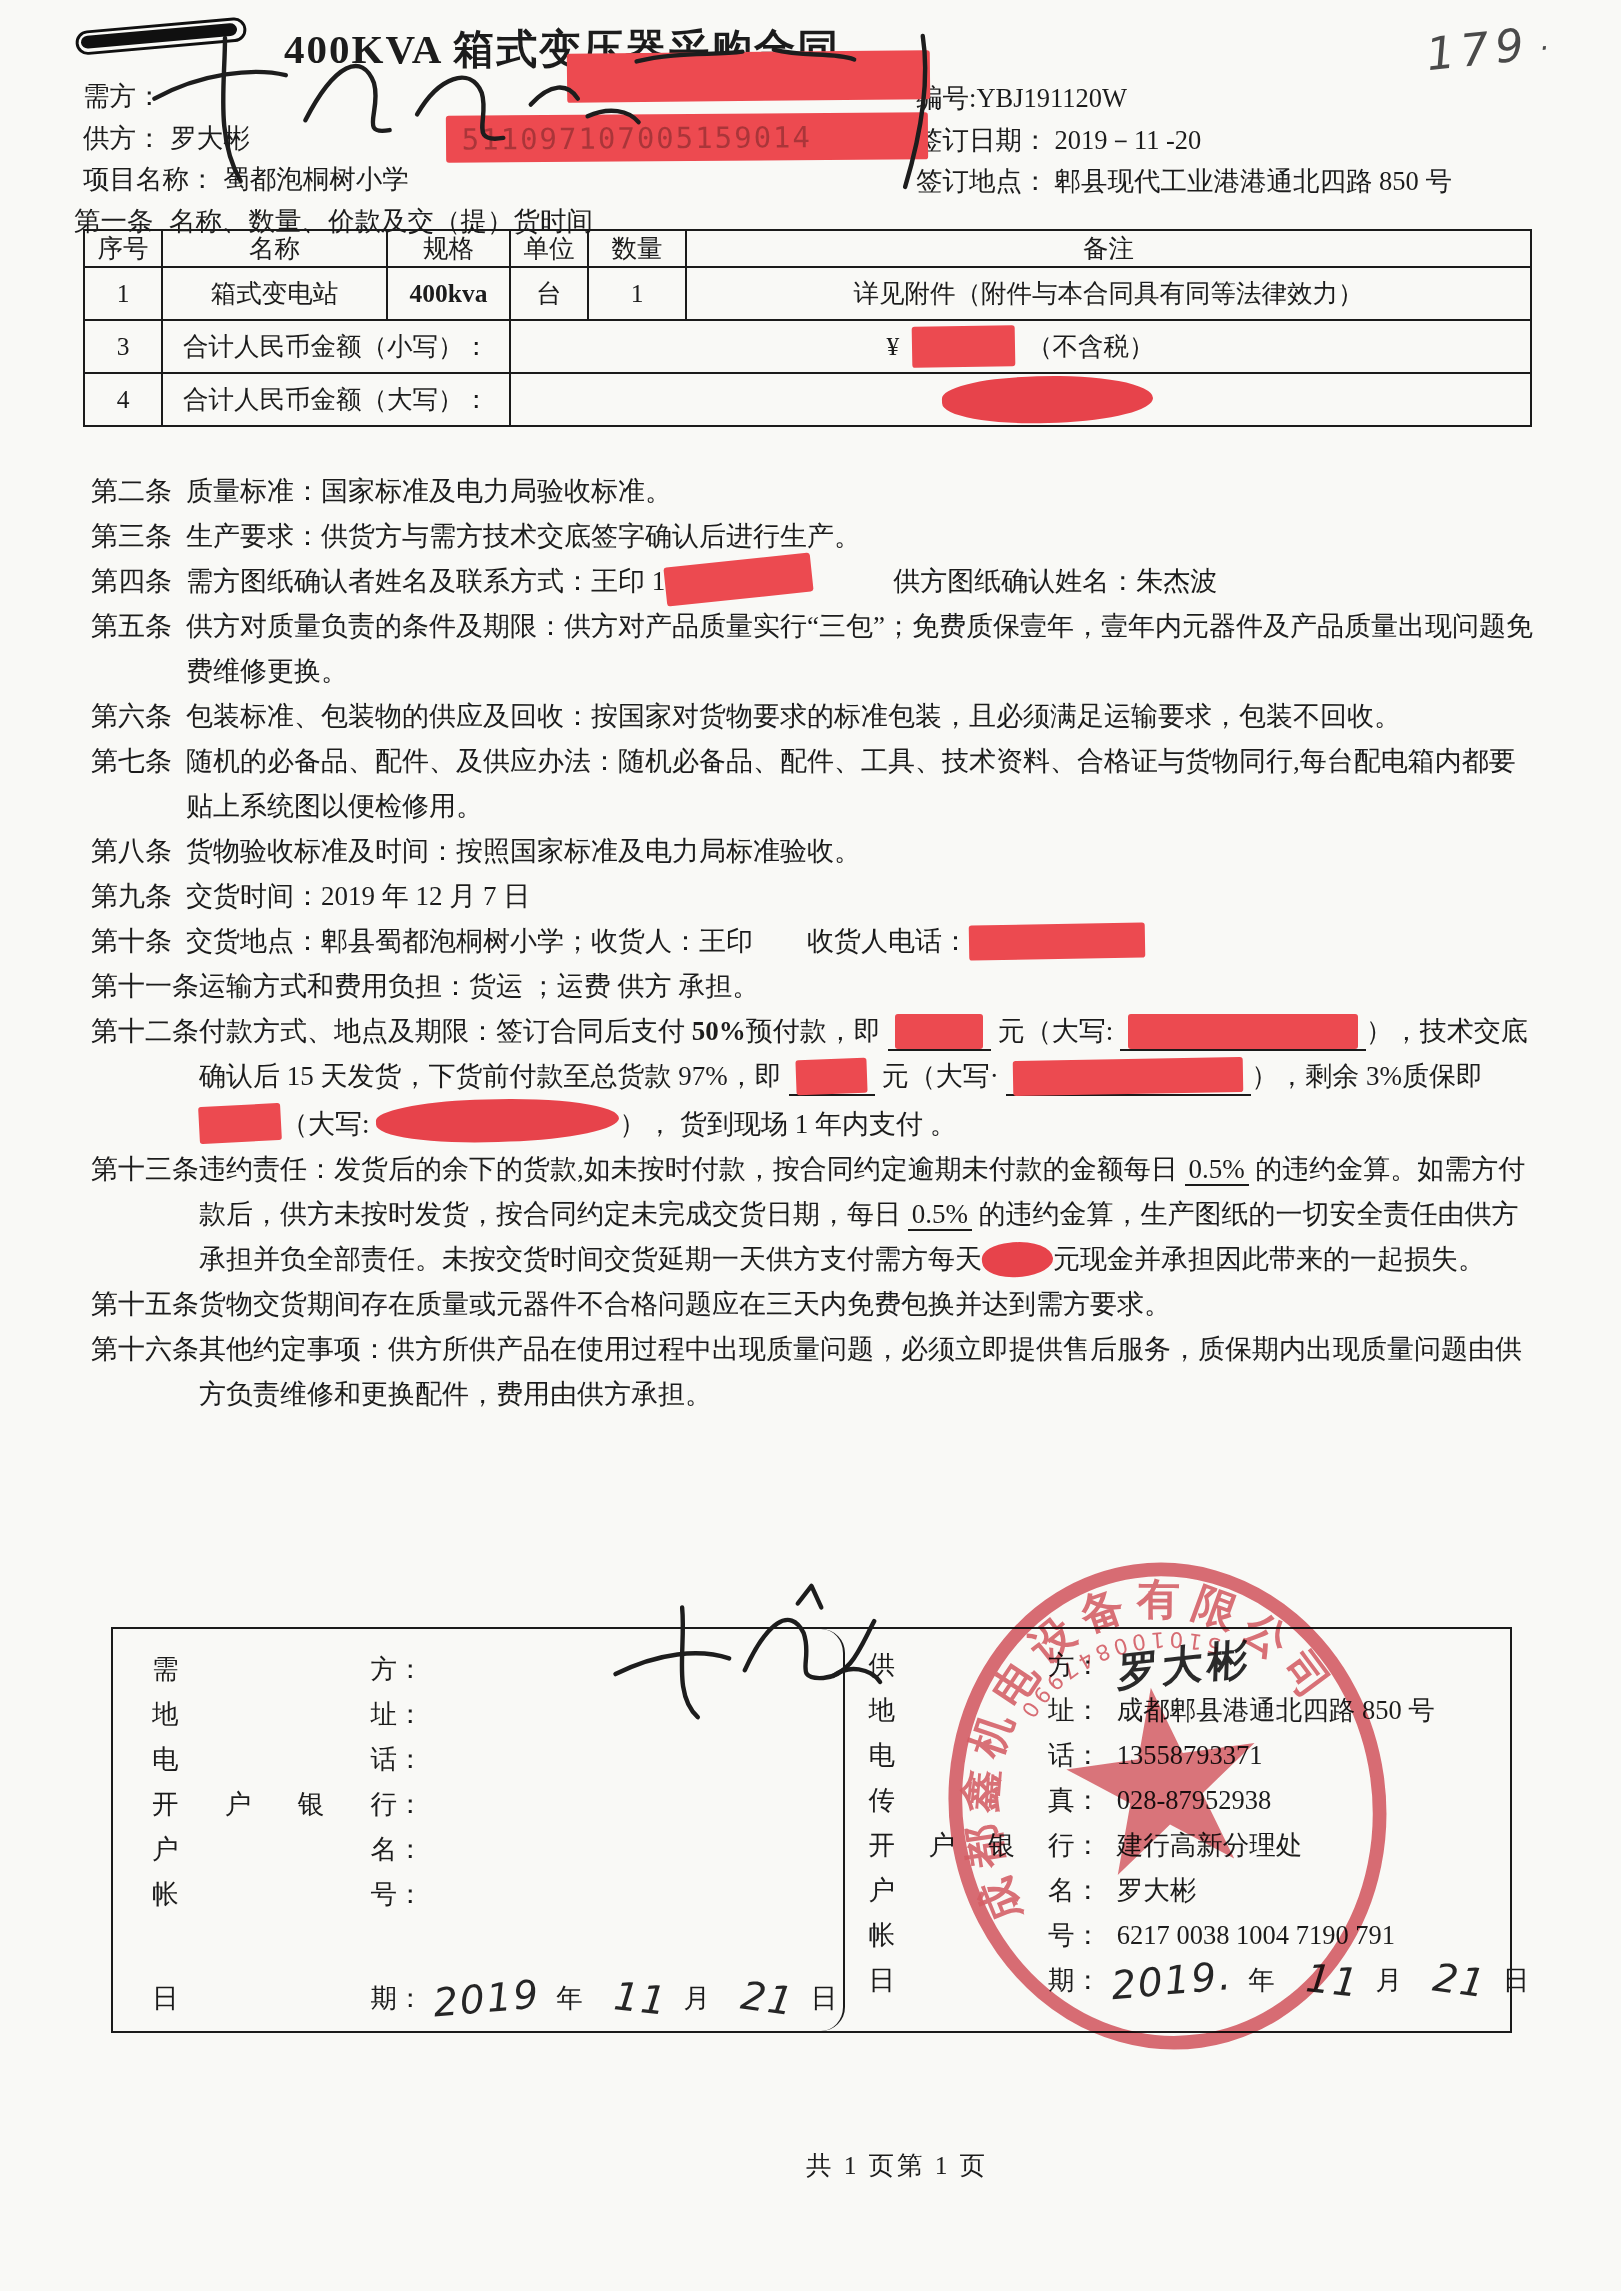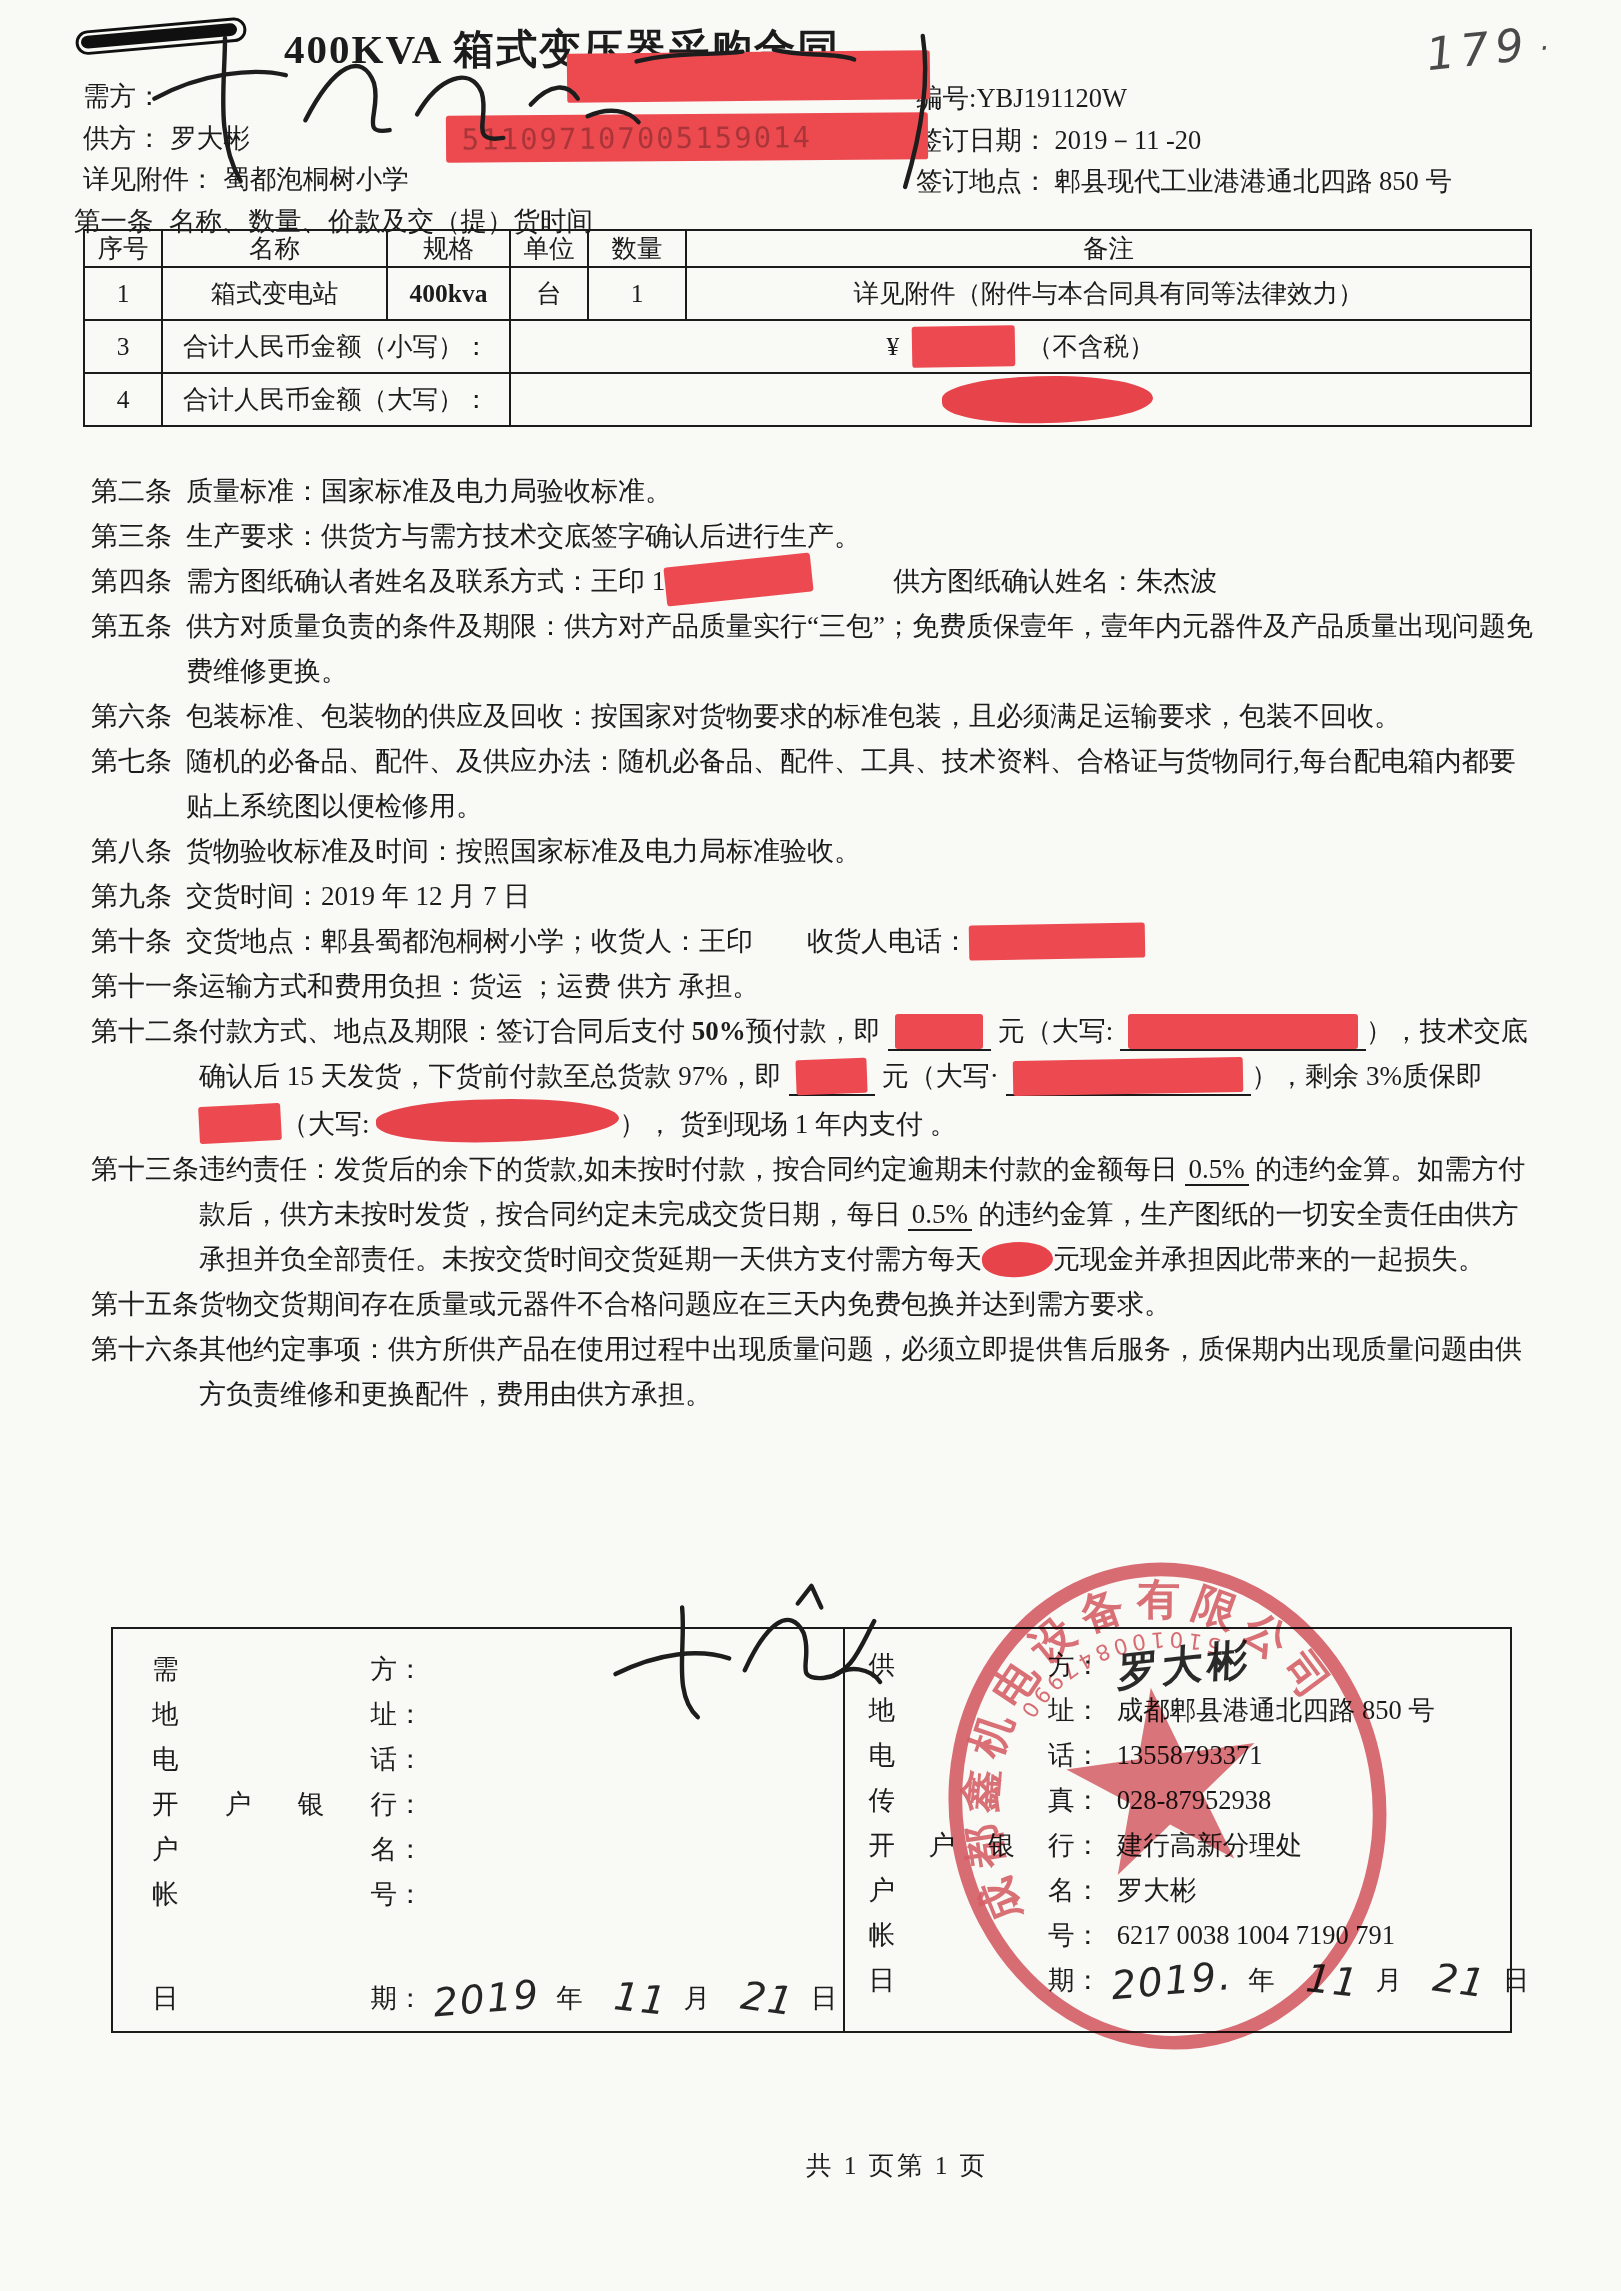--- a/index.html
+++ b/index.html
@@ -27,21 +27,21 @@
   .redact.scrib{border-radius:45% 60% 50% 55%;background:#e7434b;}
   .uw{display:inline-block;border-bottom:2.5px solid #1b1b1b;padding:0 7.8px 0px;line-height:normal;}
   .useg{border-bottom:2.5px solid #1b1b1b;padding:0 3.9px;}
   
   .bar{position:absolute;background:#ed4a50;border-radius:2.9px;z-index:4;}
   .bar .ghost{position:absolute;left:15.7px;top:6.9px;font-size:29px;letter-spacing:2px;color:rgba(60,20,20,.38);
               font-family:"DejaVu Sans Mono",monospace;white-space:nowrap;overflow:hidden;}
   
   .sigbox{position:absolute;left:111px;top:1627px;width:1401px;height:406px;border:2.5px solid #1b1b1b;
           display:flex;z-index:1;box-sizing:border-box;}
-  .sigcol-l{width:753px;border-right:2.5px solid #1b1b1b;box-sizing:border-box;padding:17.6px 0 0 39px;}
+  .sigcol-l{width:753px;border-right:2.5px solid #1b1b1b;box-sizing:border-box;padding:17.6px 0 0 39px;border-radius:24px;}
   .sigcol-r{flex:1;box-sizing:border-box;padding:13.7px 0 0 23.5px;}
   .sig-row{height:45px;font-size:26.5px;display:flex;align-items:center;white-space:nowrap;}
   .sig-label{display:inline-block;text-align:justify;text-align-last:justify;}
   .sigcol-l .sig-label{width:245px;}
   .sigcol-r .sig-label{width:206px;}
   .sig-value{margin-left:15.7px;}
   .date-row-l{margin-top:59px;}
   .hand{font-family:"DejaVu Sans",sans-serif;font-style:italic;display:inline-block;font-size:39px;
         transform:rotate(-5deg);color:#262626;letter-spacing:2px;margin:0 9.8px;}
   .hand-cjk{font-size:41px;display:inline-block;transform:rotate(-6deg) skewX(-8deg);color:#2a2a2a;
@@ -70,21 +70,21 @@
     <span>179</span><span class="dot"> ·</span>
   </div>
 
   <div class="title">400KVA 箱式变压器采购合同</div>
 
   <div class="hline" style="left:83px;top:78px">需方：</div>
   <div class="hline" style="left:83px;top:120px">
     <span>供方：</span><span style="margin-left:7.8px">罗大彬</span>
   </div>
   <div class="hline" style="left:83px;top:161px">
-    <span>详见附件：</span><span style="margin-left:7.8px">蜀都泡桐树小学</span>
+    <span>项目名称：</span><span style="margin-left:7.8px">蜀都泡桐树小学</span>
   </div>
   <div class="hline" style="left:916px;top:80px">
     <span>编号:</span><span>YBJ191120W</span>
   </div>
   <div class="hline" style="left:916px;top:122px">
     <span>签订日期：</span><span style="margin-left:5.9px">2019－11 -20</span>
   </div>
   <div class="hline" style="left:916px;top:163px">
     <span>签订地点：</span><span style="margin-left:5.9px">郫县现代工业港港通北四路 850 号</span>
   </div>

